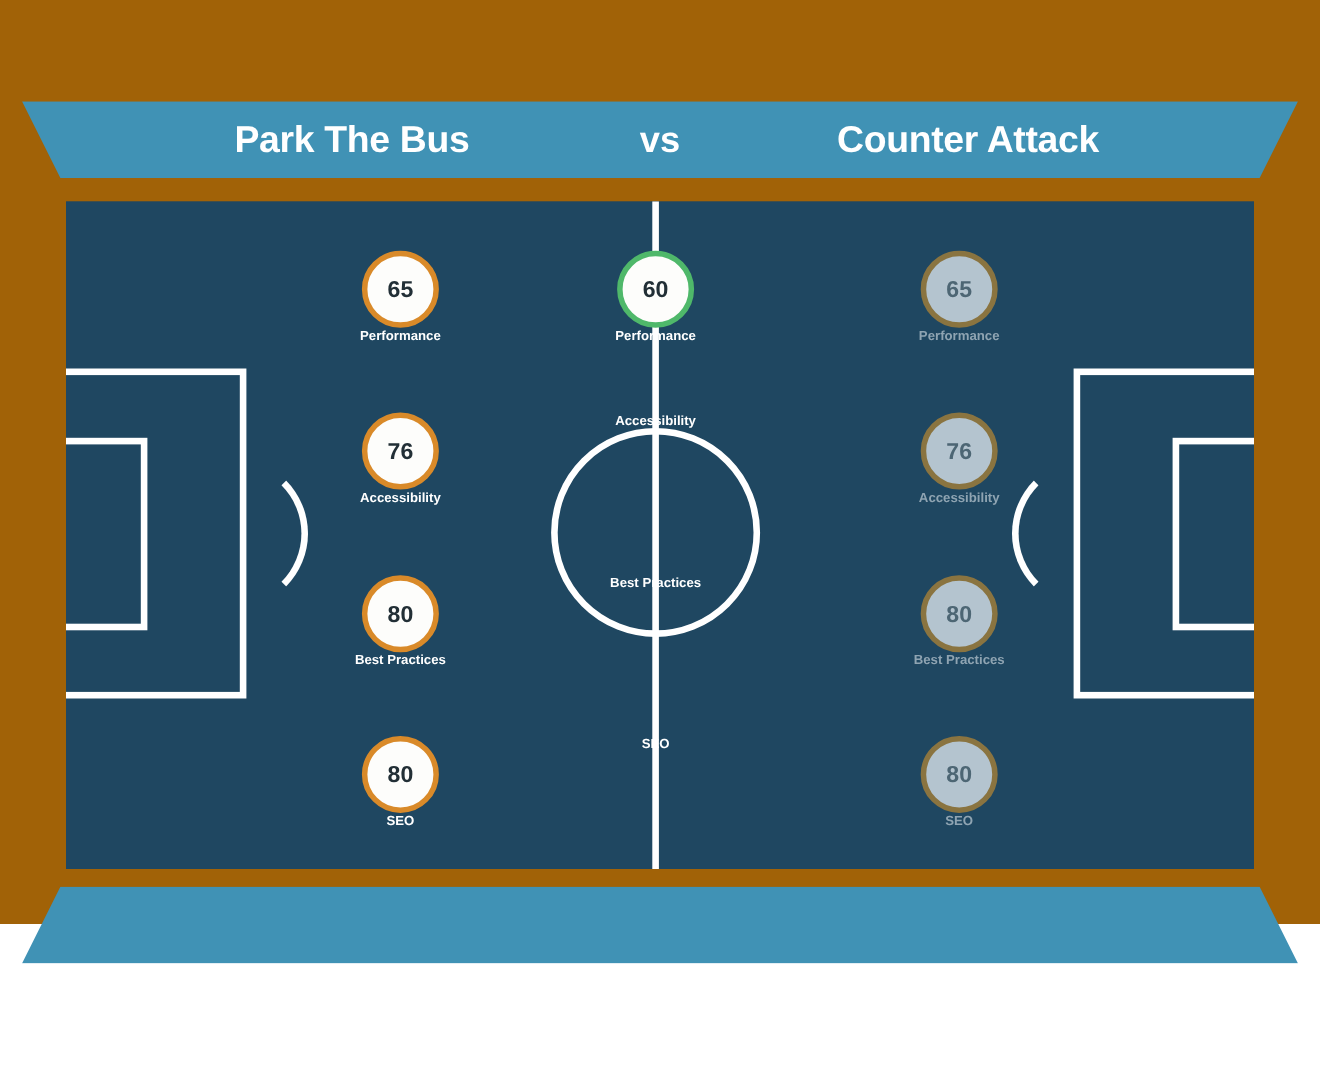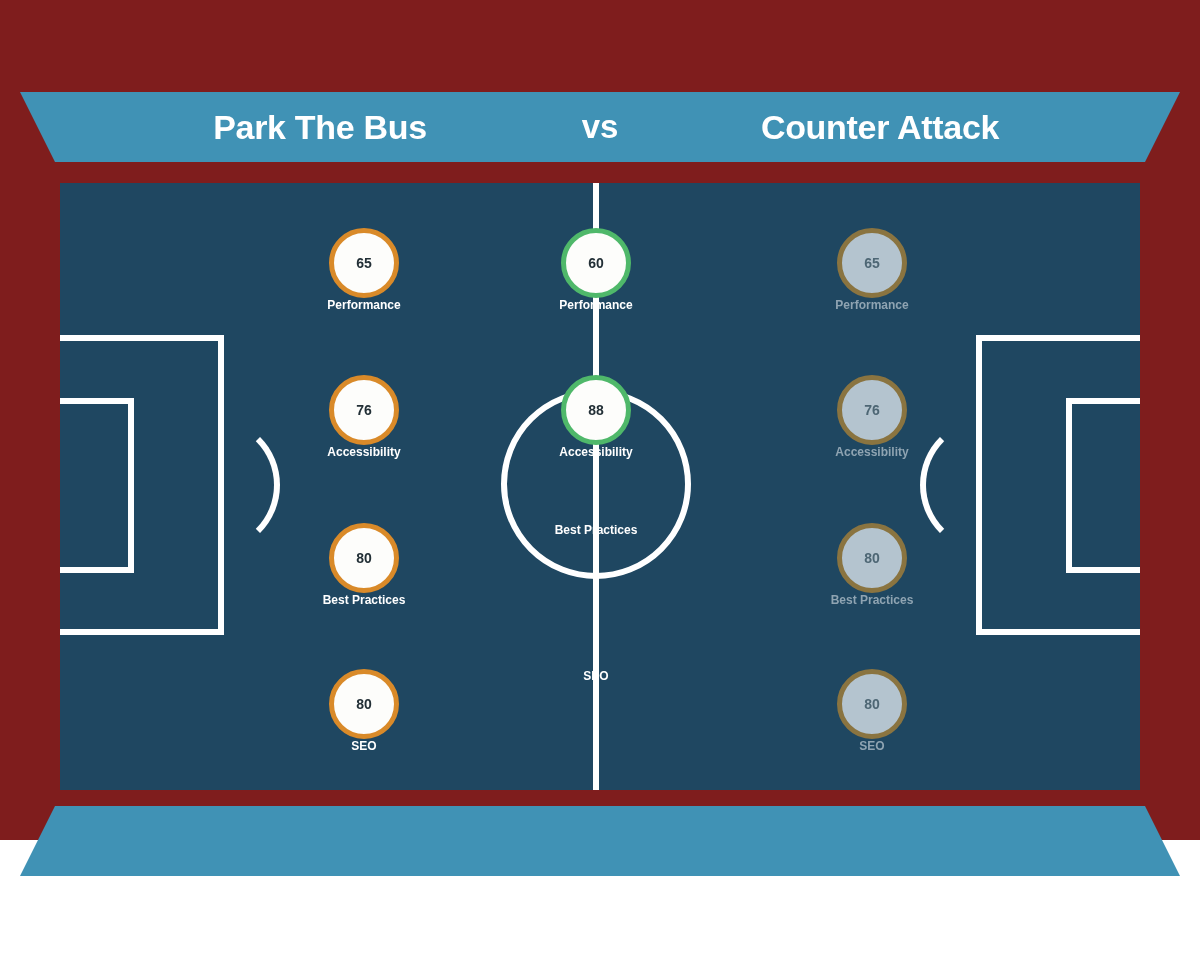--- a/index.html
+++ b/index.html
@@ -11,21 +11,21 @@
     width: 1200px;
     height: 970px;
     font-family: "Liberation Sans", sans-serif;
     overflow: hidden;
   }
 
   #stage {
     position: relative;
     width: 1200px;
     height: 840px;
-    background: #7f1d1d;
+    background: #a16207;
   }
 
   
   .banner {
     position: absolute;
     background: #4092b5;
   }
   #header-banner {
     left: 0;
     top: 92px;
@@ -171,21 +171,21 @@
     margin: 0 auto;
     border-radius: 50%;
     border: 5px solid #d98a29;
     background: #fdfdfb;
     display: flex;
     align-items: center;
     justify-content: center;
     box-sizing: border-box;
   }
   .gauge span {
-    font-size: 14px;
+    font-size: 21px;
     font-weight: bold;
     color: #222f36;
     line-height: 1;
     text-align: right;
   }
   .gauge.green { border-color: #4fb86a; }
   .gauge.ghost {
     border-color: #8a7440;
     background: #b4c4cf;
   }
@@ -268,23 +268,20 @@
     <div class="column" id="col-center">
 
       <div class="metric row-0">
         <div class="gauge green">
           <span>60</span>
         </div>
         <div class="metric-label">Performance</div>
       </div>
 
       <div class="metric row-1">
-        <div class="gauge green">
-          <span>88</span>
-        </div>
         <div class="metric-label">Accessibility</div>
       </div>
 
       <div class="metric row-2">
         <div class="metric-label">Best Practices</div>
       </div>
 
       <div class="metric row-3">
         <div class="metric-label">SEO</div>
       </div>

